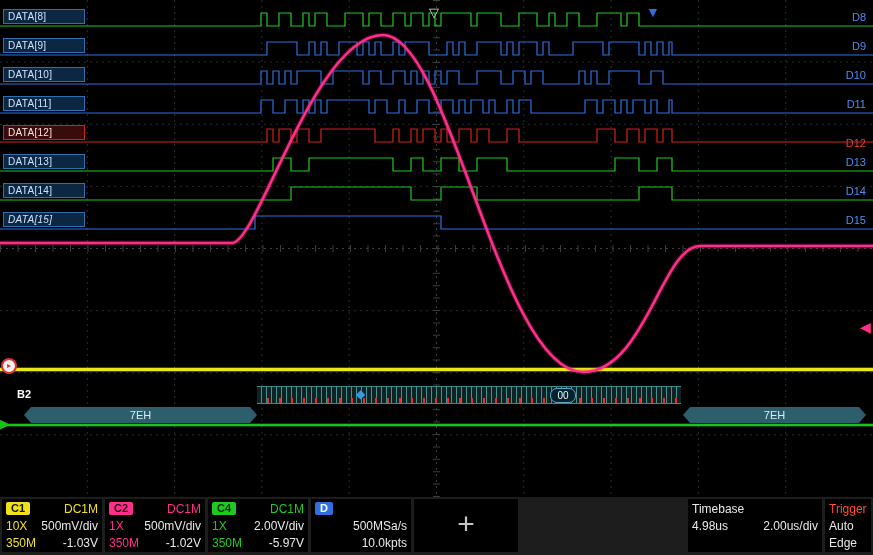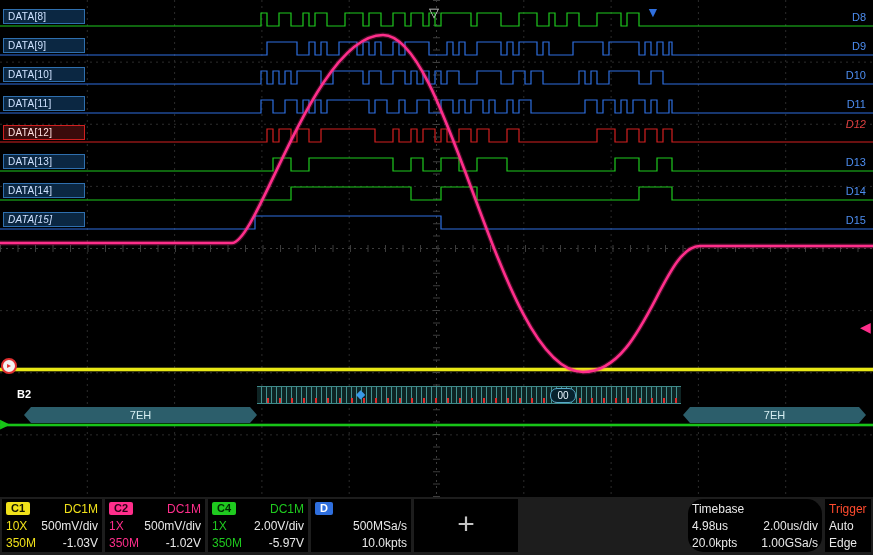--- a/index.html
+++ b/index.html
@@ -105,21 +105,21 @@
         <div class="dlabel sel" style="top: 125px;">DATA[12]</div>
         <div class="dlabel" style="top: 154px;">DATA[13]</div>
         <div class="dlabel" style="top: 183px;">DATA[14]</div>
         <div class="dlabel" style="top: 212px; font-style: italic;">DATA[15]</div>
       </div>
     <div id="digital-right-labels">
         <div class="drlabel" style="top: 11px;">D8</div>
         <div class="drlabel" style="top: 40px;">D9</div>
         <div class="drlabel" style="top: 69px; margin-left: 48px;">D10</div>
         <div class="drlabel" style="top: 98px;">D11</div>
-        <div class="drlabel sel" style="top: 118px; font-style: italic;">D12</div>
+        <div class="drlabel sel" style="top: 137px;">D12</div>
         <div class="drlabel" style="top: 156px;">D13</div>
         <div class="drlabel" style="top: 185px;">D14</div>
         <div class="drlabel" style="top: 214px;">D15</div>
       </div>
 
     <span class="bus-name">B2</span>
     <div class="bus-seg left">
       <span>7EH</span>
     </div>
     <div class="bus-busy"></div>
@@ -195,33 +195,29 @@
       </div>
       <div class="r right">
         <span class="wht">10.0kpts</span>
       </div>
     </div>
 
     <div class="box plusbox" style="left:414px;width:104px;">
       <span class="plus">+</span>
     </div>
 
-    <div class="box" style="left:688px;width:134px;border-radius:15px;">
+    <div class="box" style="left:688px;width:134px;">
       <div class="r">
         <span class="wht">Timebase</span>
         <span></span>
       </div>
       <div class="r">
         <span class="wht">4.98us</span>
         <span class="wht">2.00us/div</span>
       </div>
-      <div class="r">
-        <span class="wht">20.0kpts</span>
-        <span class="wht">1.00GSa/s</span>
-      </div>
     </div>
 
     <div class="box" style="left:825px;width:46px;">
       <div class="r">
         <span class="trg-title">Trigger</span>
       </div>
       <div class="r">
         <span class="wht">Auto</span>
       </div>
       <div class="r">

